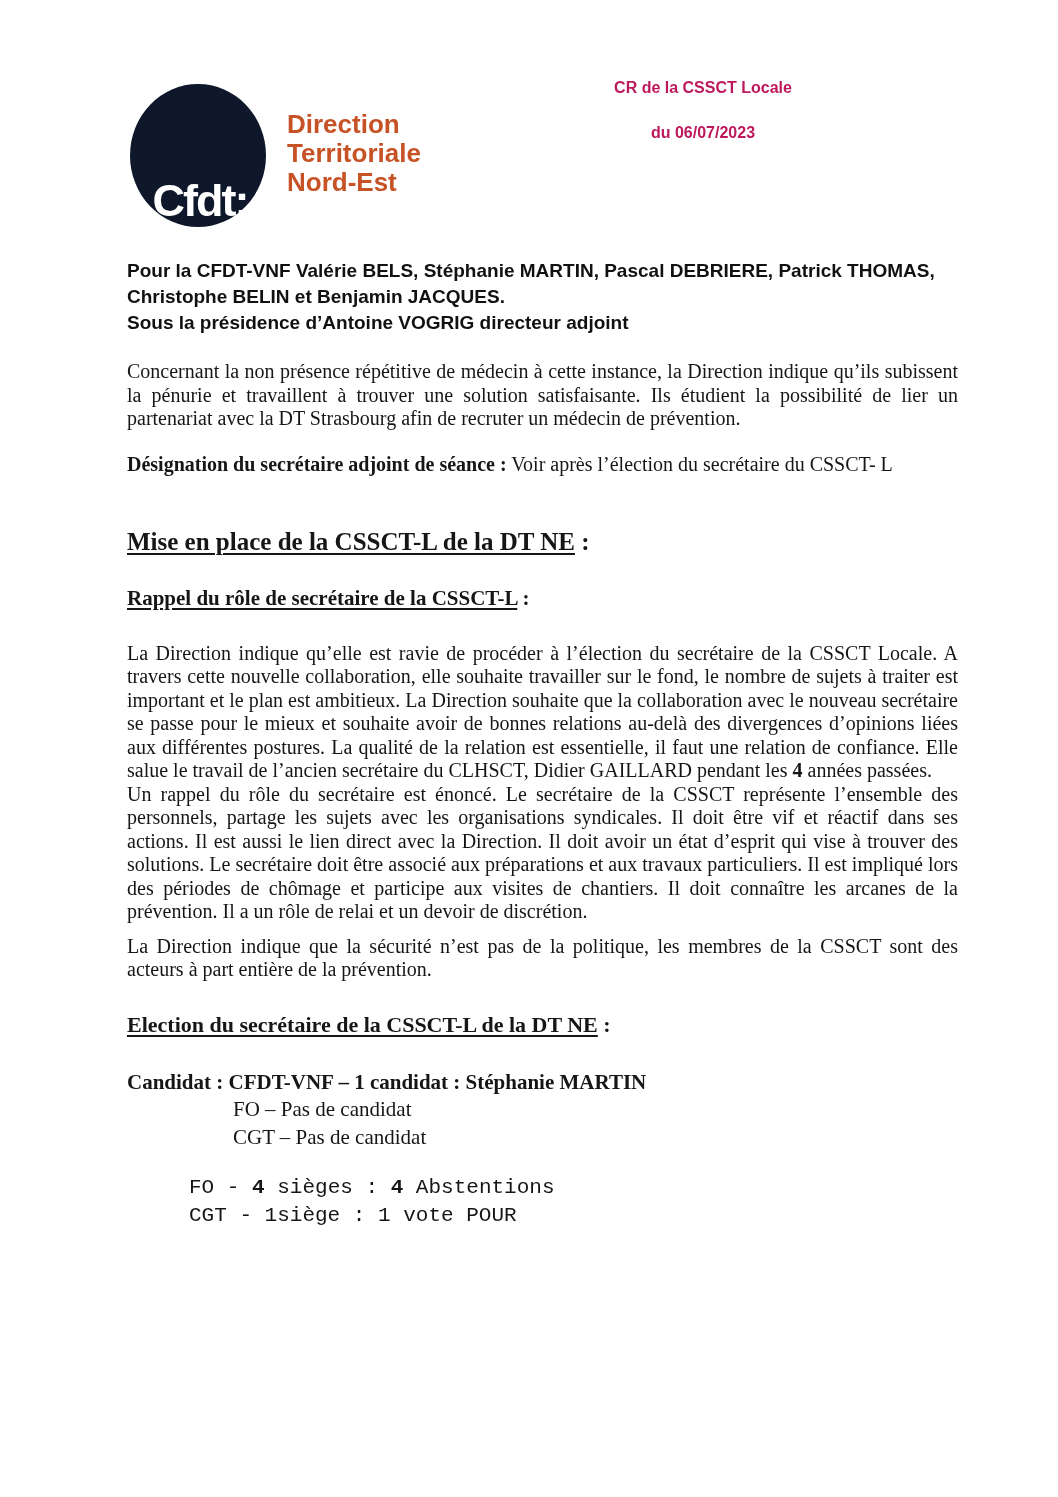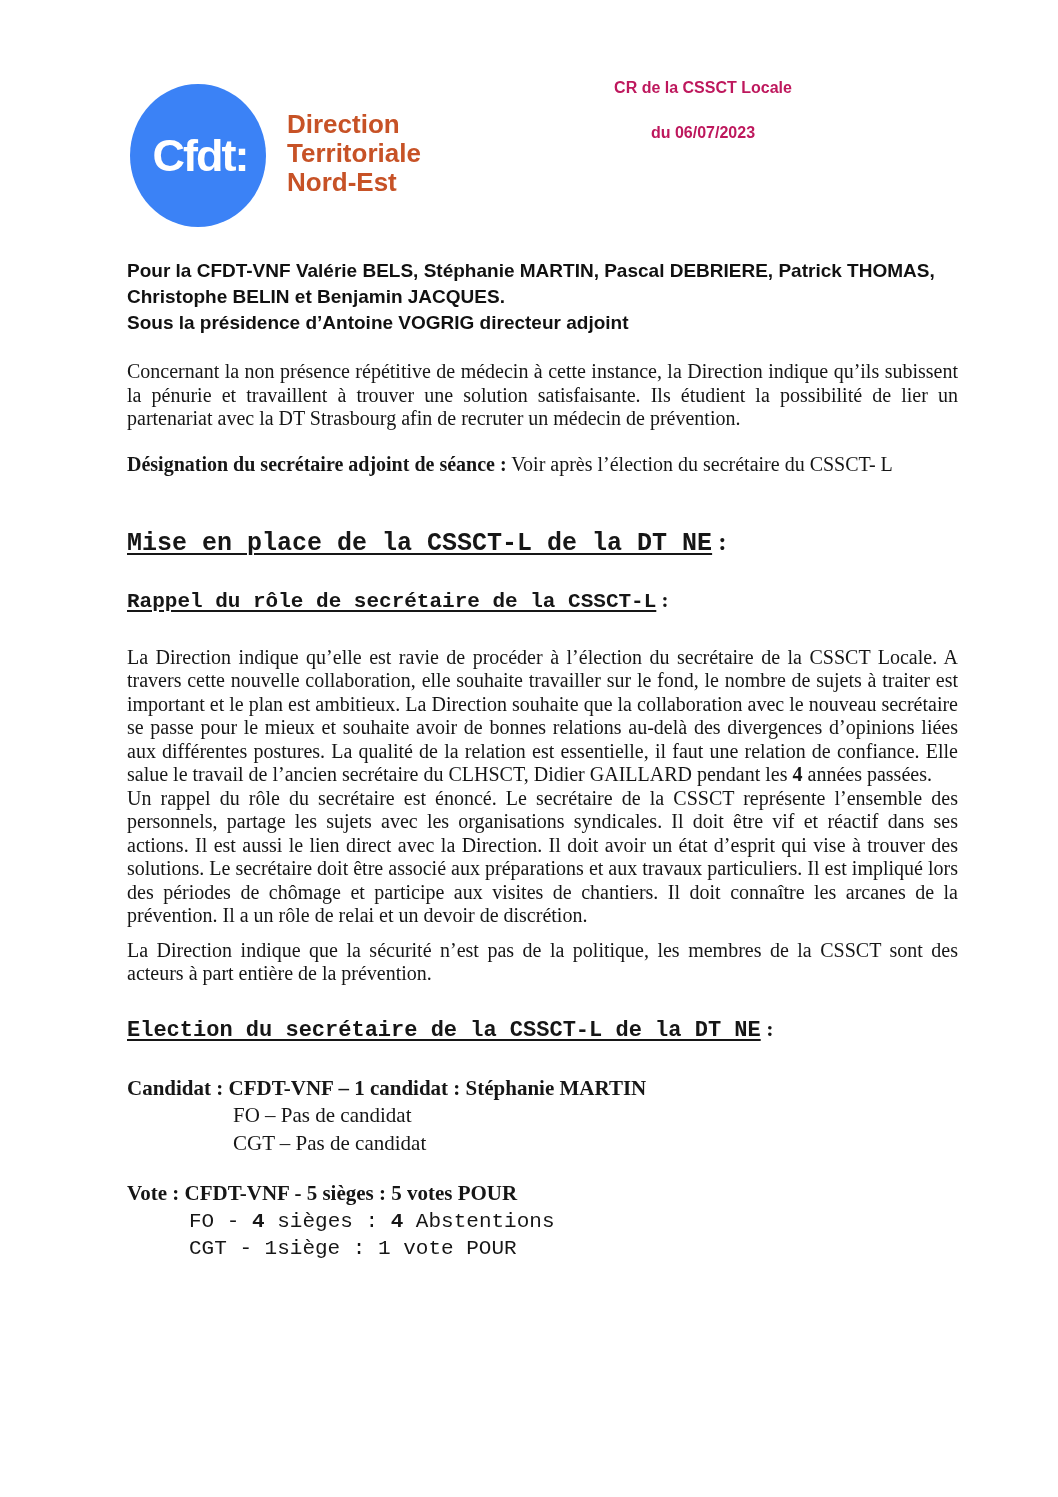--- a/index.html
+++ b/index.html
@@ -10,22 +10,22 @@
     font-family: "Liberation Serif", serif;
     color: #161616;
     overflow: hidden;
   }
   .page { position: absolute; inset: 0; background: #ffffff; }
 
   
   .logo-circle {
     position: absolute; left: 130px; top: 84px;
     width: 136px; height: 143px;
-    background: #3b82f6; border-radius: 50%;
-    display: flex; align-items: center; justify-content: center;
+    background: #0f172a; border-radius: 50%;
+    display: flex; align-items: flex-end; justify-content: center;
   }
   .logo-mark {
     font-family: "Liberation Sans", sans-serif;
     font-weight: bold; font-size: 45px; color: #ffffff;
     letter-spacing: -2px; padding-left: 4px;
   }
   .logo-org {
     position: absolute; left: 287px; top: 110px;
     font-family: "Liberation Sans", sans-serif;
     font-weight: bold; font-size: 26px; line-height: 29px;
@@ -65,21 +65,21 @@
     margin-bottom: 28px;
   }
   .h-rappel {
     font-size: 21px; font-weight: bold; line-height: 26px;
     margin-bottom: 31px;
   }
   .h-election {
     font-size: 22px; font-weight: bold; line-height: 26px;
     margin-bottom: 31px;
   }
-  .uline { text-decoration: underline; text-decoration-thickness: 2px; text-underline-offset: 3px; font-family: Liberation Mono, monospace; }
+  .uline { text-decoration: underline; text-decoration-thickness: 2px; text-underline-offset: 3px; }
 
   .role-par { margin-bottom: 0; }
   .block-gap { margin-bottom: 11px; }
   .securite { margin-bottom: 30px; }
 
   .vote-list { font-size: 21px; line-height: 27.5px; }
   .vote-list .lead { font-weight: bold; }
   .candidat-block { margin-bottom: 23px; }
   .indent-candidat { padding-left: 106px; }
   .indent-vote { padding-left: 62px; font-family: Liberation Mono, monospace; }
@@ -125,19 +125,18 @@
 
     <div class="h-election"><span class="uline">Election du secrétaire de la CSSCT-L de la DT NE</span><span> :</span></div>
 
     <div class="vote-list candidat-block">
       <div class="lead">Candidat : CFDT-VNF – 1 candidat : Stéphanie MARTIN</div>
       <div class="indent-candidat">FO – Pas de candidat</div>
       <div class="indent-candidat">CGT – Pas de candidat</div>
     </div>
 
     <div class="vote-list">
-      <div class="lead">Vote : CFDT-VNF - 5 sièges : 5 votes POUR</div>
       <div class="indent-vote"><span>FO - </span><b>4</b><span> sièges : </span><b>4</b><span> Abstentions</span></div>
       <div class="indent-vote">CGT - 1siège : 1 vote POUR</div>
     </div>
 
   </div>
 </div>
 
 </body></html>

